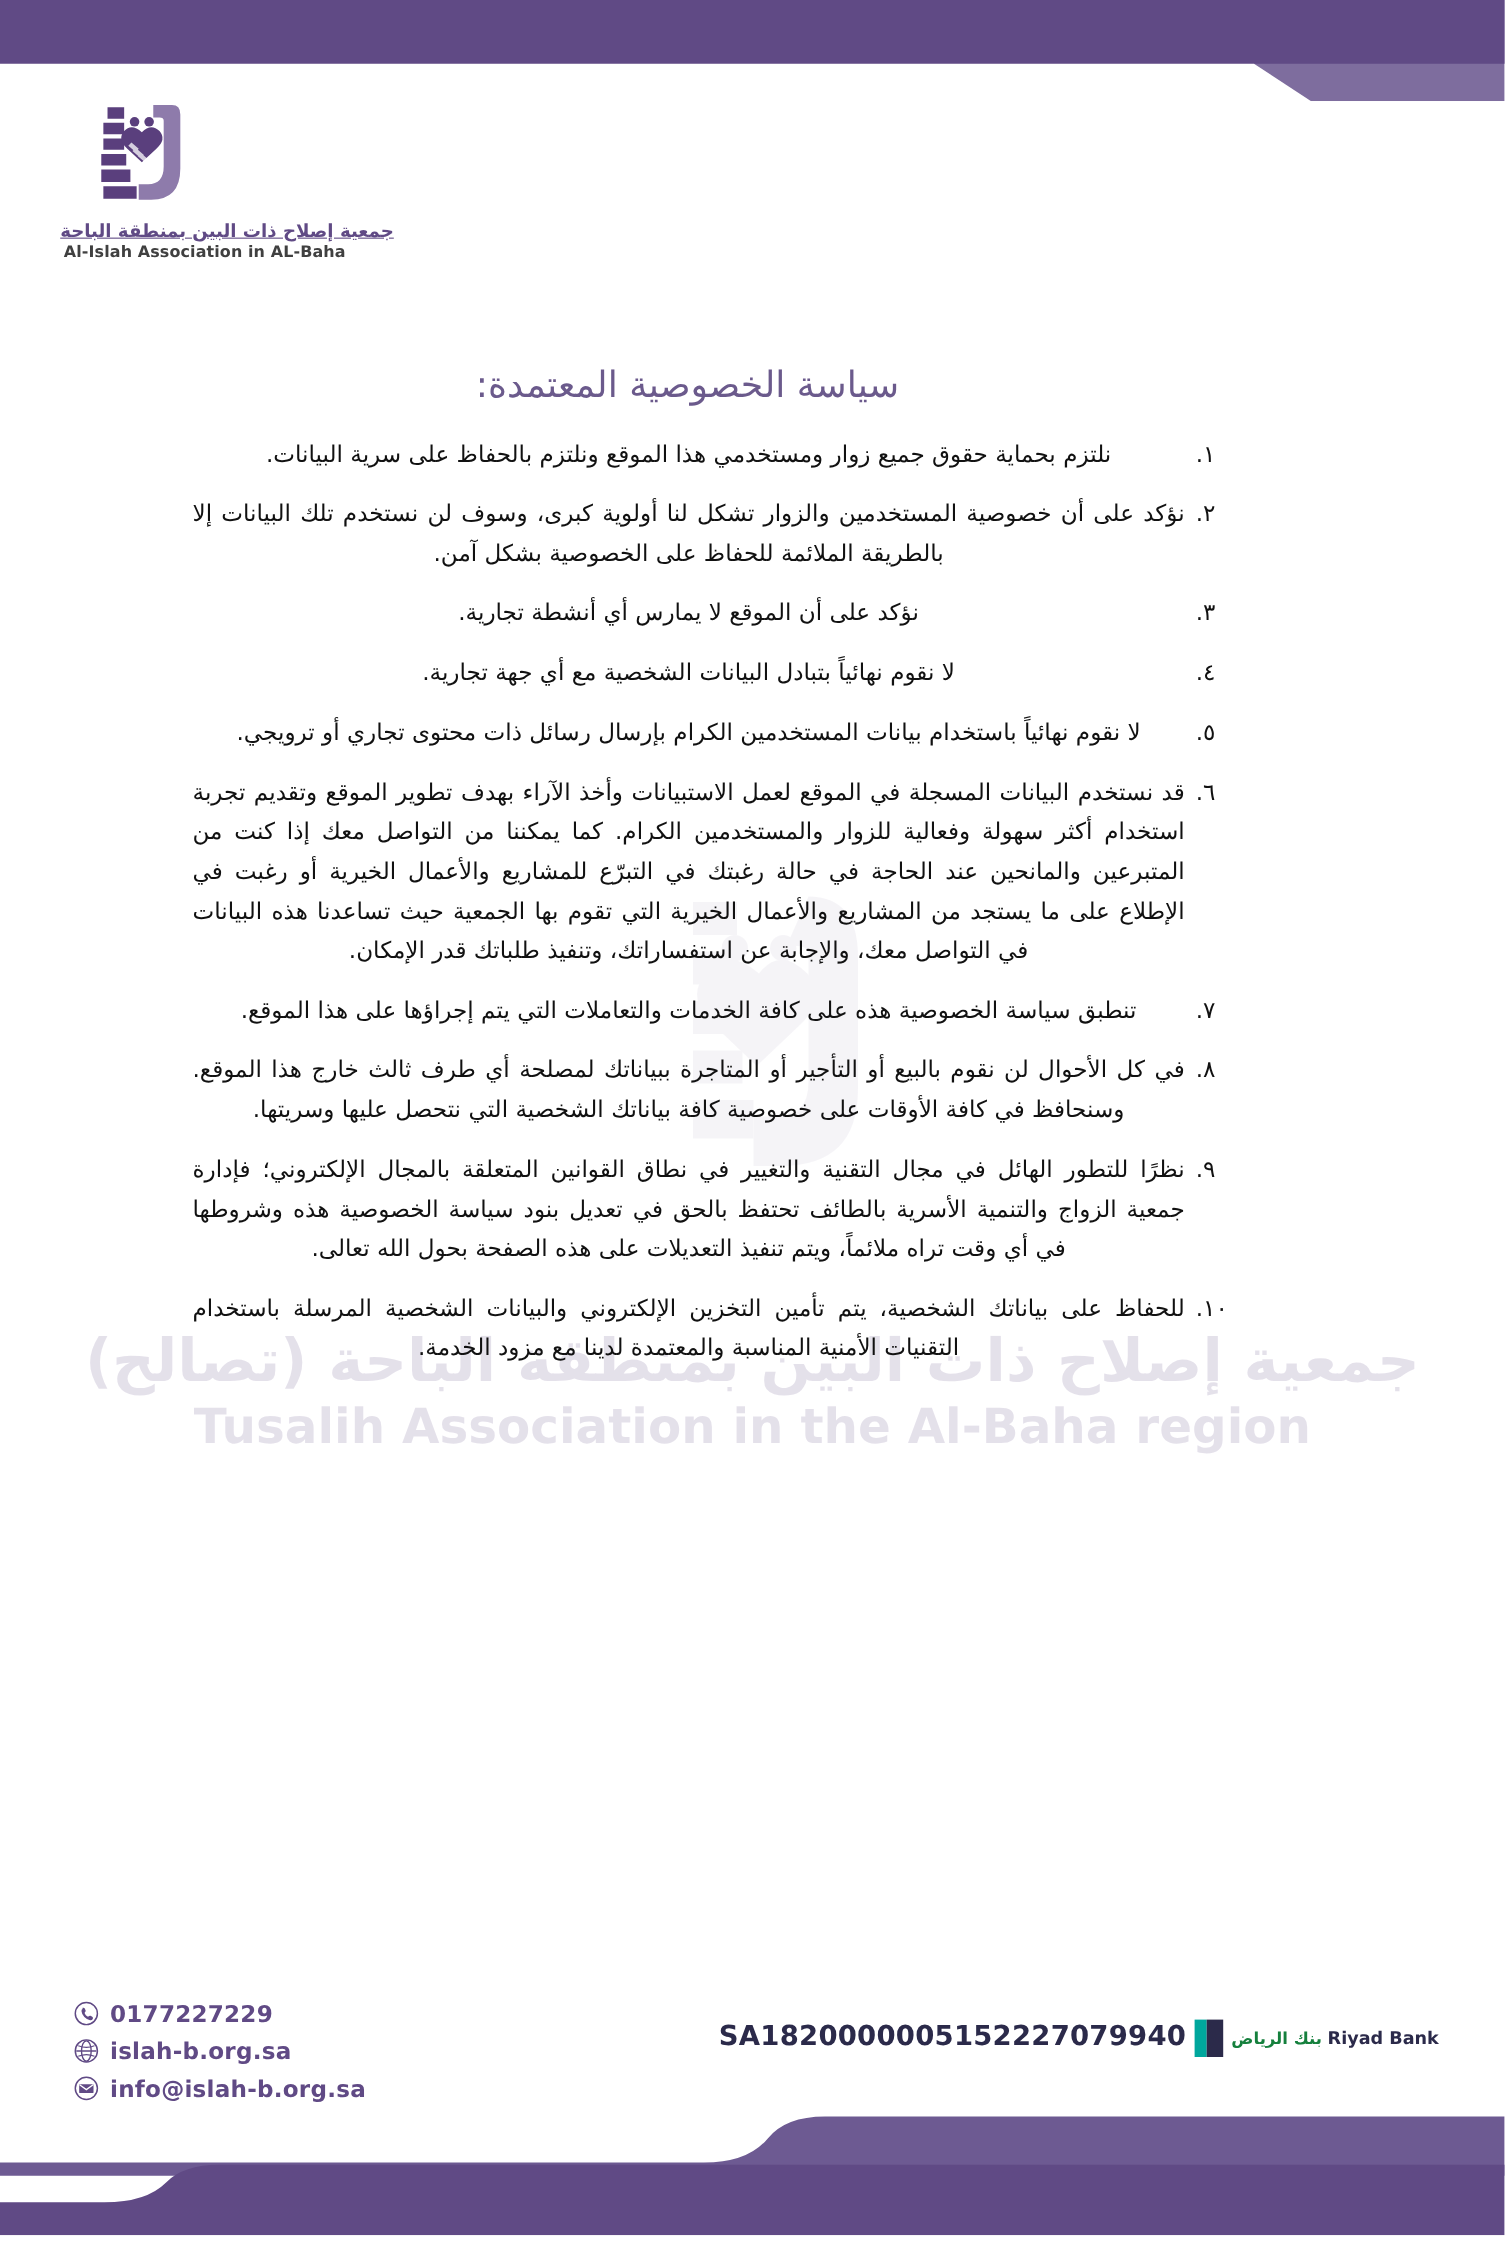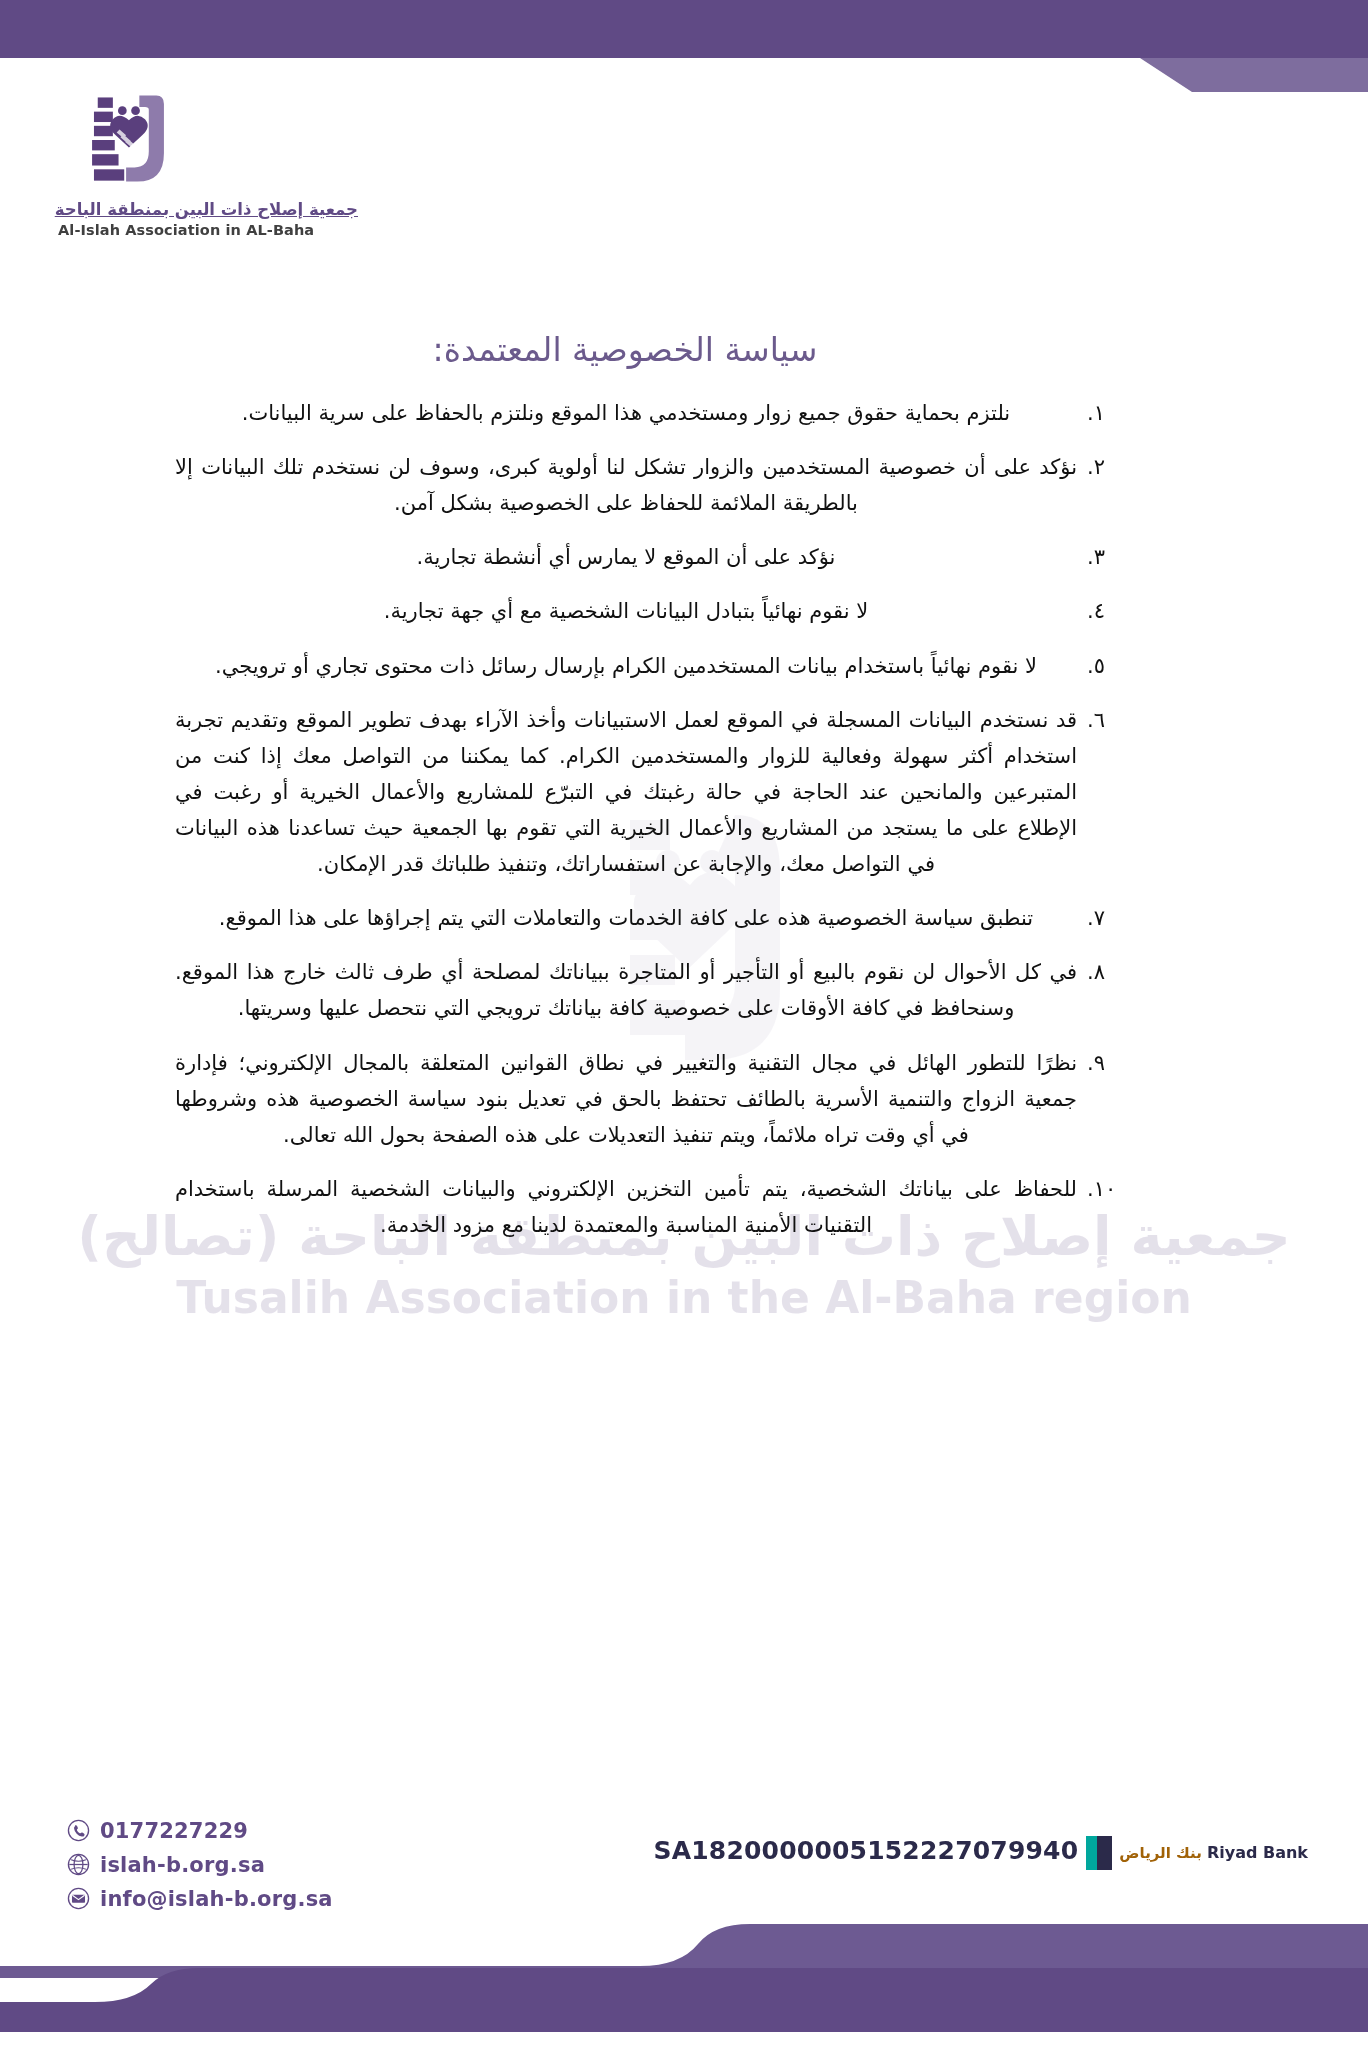--- a/index.html
+++ b/index.html
@@ -261,21 +261,21 @@
   .bank-glyph .bk-right {
     position: absolute;
     left: 11px; top: 0;
     width: 15px; height: 34px;
     background: #2b2a4a;
   }
   .bank-names { line-height: 1.08; }
   .bank-ar {
     font-size: 15px;
     font-weight: bold;
-    color: #a16207;
+    color: #15803d;
     direction: rtl;
     text-align: right;
     white-space: nowrap;
     font-family: "DejaVu Sans", sans-serif;
   }
   .bank-en {
     font-size: 16px;
     font-weight: bold;
     color: #2b2a4a;
     white-space: nowrap;
@@ -366,21 +366,21 @@
       <li class="policy-item">
         <span class="item-num">٦.</span>
         <span class="item-text">قد نستخدم البيانات المسجلة في الموقع لعمل الاستبيانات وأخذ الآراء بهدف تطوير الموقع وتقديم تجربة استخدام أكثر سهولة وفعالية للزوار والمستخدمين الكرام. كما يمكننا من التواصل معك إذا كنت من المتبرعين والمانحين عند الحاجة في حالة رغبتك في التبرّع للمشاريع والأعمال الخيرية أو رغبت في الإطلاع على ما يستجد من المشاريع والأعمال الخيرية التي تقوم بها الجمعية حيث تساعدنا هذه البيانات في التواصل معك، والإجابة عن استفساراتك، وتنفيذ طلباتك قدر الإمكان.</span>
       </li>
       <li class="policy-item">
         <span class="item-num">٧.</span>
         <span class="item-text">تنطبق سياسة الخصوصية هذه على كافة الخدمات والتعاملات التي يتم إجراؤها على هذا الموقع.</span>
       </li>
       <li class="policy-item">
         <span class="item-num">٨.</span>
-        <span class="item-text">في كل الأحوال لن نقوم بالبيع أو التأجير أو المتاجرة ببياناتك لمصلحة أي طرف ثالث خارج هذا الموقع. وسنحافظ في كافة الأوقات على خصوصية كافة بياناتك ترويجي التي نتحصل عليها وسريتها.</span>
+        <span class="item-text">في كل الأحوال لن نقوم بالبيع أو التأجير أو المتاجرة ببياناتك لمصلحة أي طرف ثالث خارج هذا الموقع. وسنحافظ في كافة الأوقات على خصوصية كافة بياناتك الشخصية التي نتحصل عليها وسريتها.</span>
       </li>
       <li class="policy-item">
         <span class="item-num">٩.</span>
         <span class="item-text">نظرًا للتطور الهائل في مجال التقنية والتغيير في نطاق القوانين المتعلقة بالمجال الإلكتروني؛ فإدارة جمعية الزواج والتنمية الأسرية بالطائف تحتفظ بالحق في تعديل بنود سياسة الخصوصية هذه وشروطها في أي وقت تراه ملائماً، ويتم تنفيذ التعديلات على هذه الصفحة بحول الله تعالى.</span>
       </li>
       <li class="policy-item">
         <span class="item-num">١٠.</span>
         <span class="item-text">للحفاظ على بياناتك الشخصية، يتم تأمين التخزين الإلكتروني والبيانات الشخصية المرسلة باستخدام التقنيات الأمنية المناسبة والمعتمدة لدينا مع مزود الخدمة.</span>
       </li>
     </ol>

